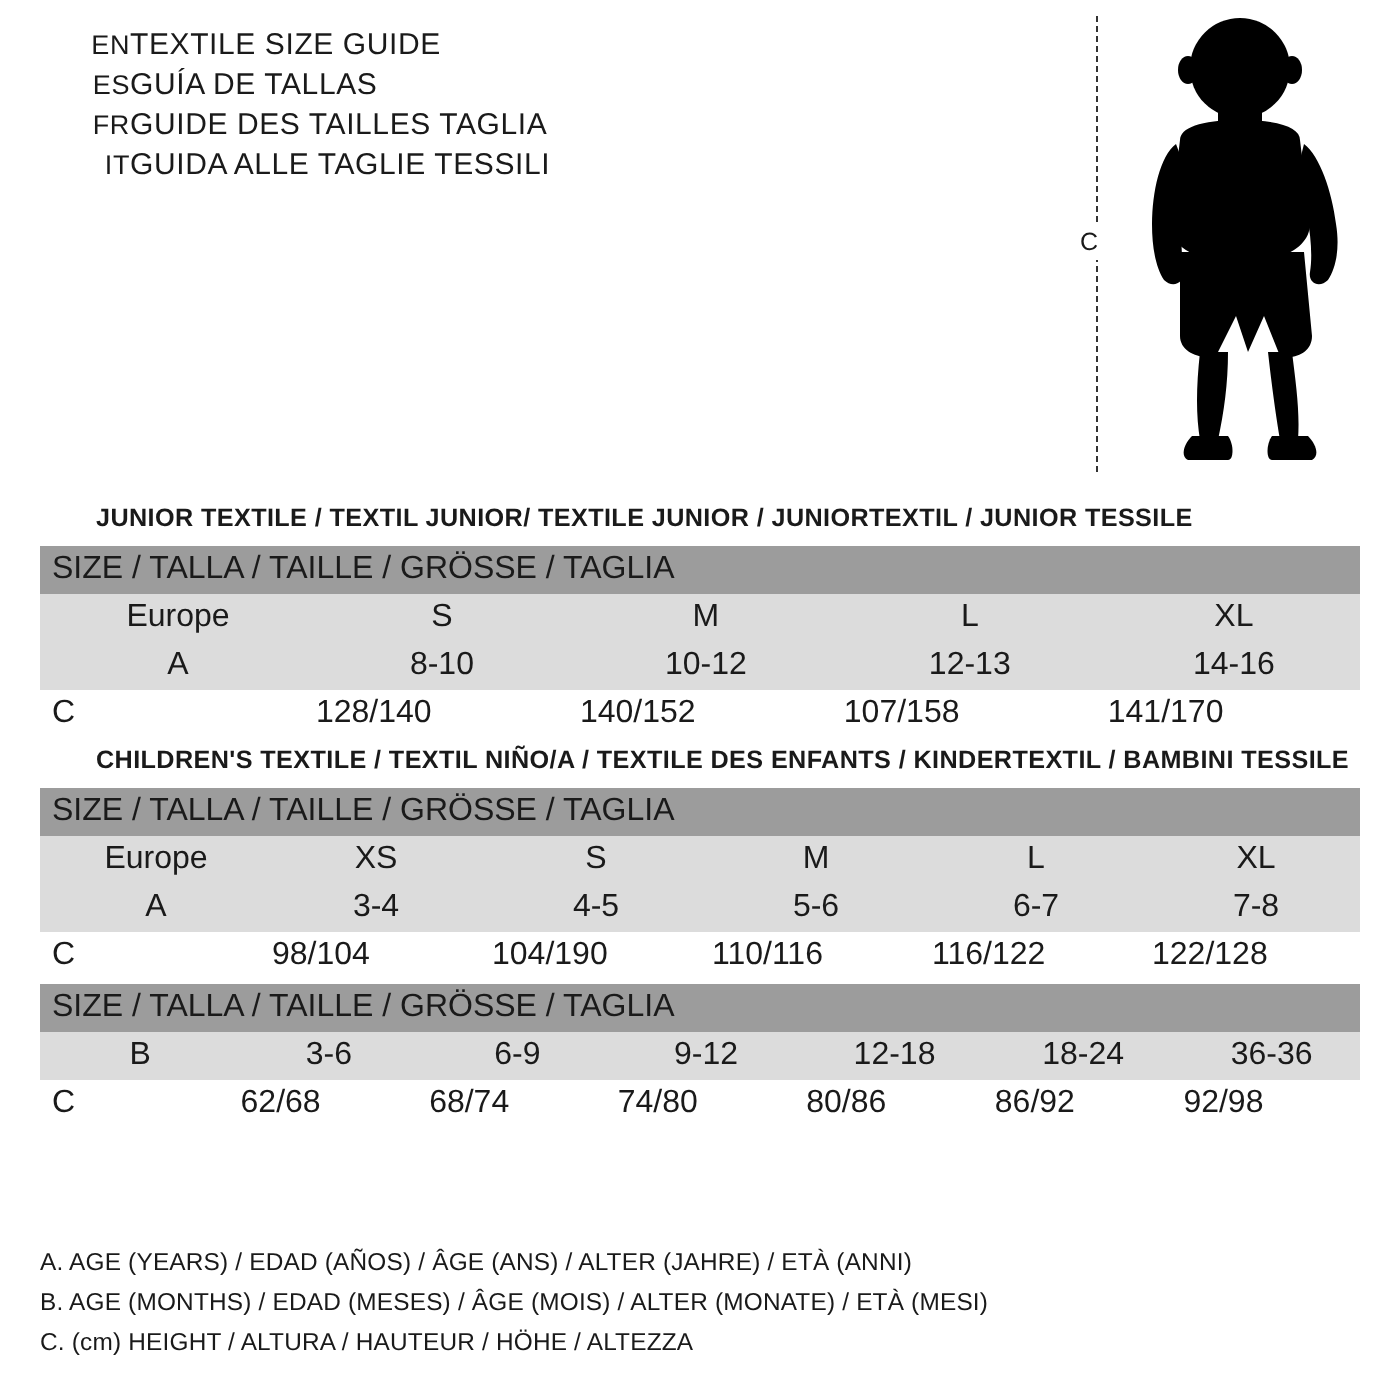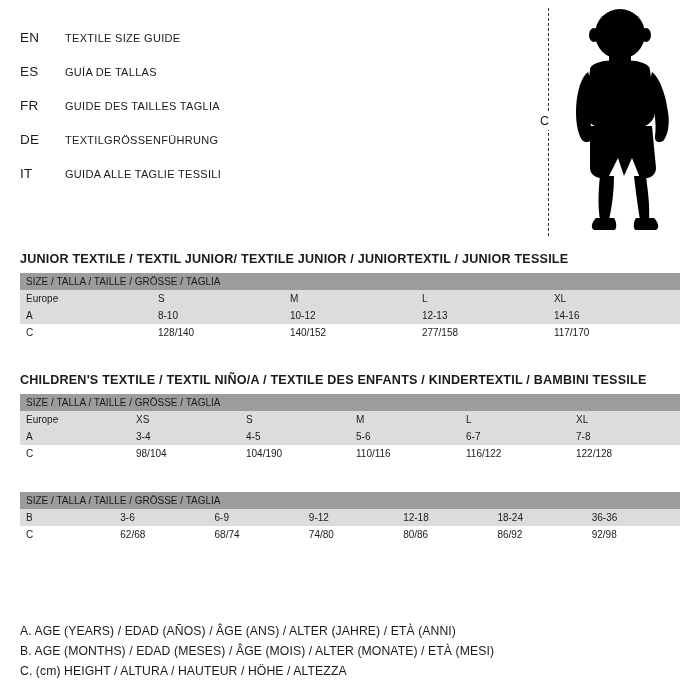--- a/index.html
+++ b/index.html
@@ -7,57 +7,58 @@
     width:700px;height:700px;
     background:#ffffff;
     font-family:"Liberation Sans", sans-serif;
     color:#1a1a1a;
     overflow:hidden;
   }
   .page{position:relative;width:700px;height:700px;}
 
   
   .header{
-    position:absolute;left:20px;top:14px;width:500px;
+    position:absolute;left:20px;top:14px;width:500px;text-align:right;
   }
   .hdr-row{display:flex;align-items:baseline;margin-bottom:3px;}
   .hdr-lang{width:45px;font-size:13.5px;letter-spacing:.3px;}
-  .hdr-title{font-size:11px;letter-spacing:.3px;margin-top:18px;}
+  .hdr-title{font-size:15px;letter-spacing:.3px;}
 
   
   .figure{
     position:absolute;left:528px;top:8px;width:160px;height:228px;
   }
   .fig-dash{
     position:absolute;left:20px;top:0;width:0;height:228px;
     border-left:1px dashed #333;
   }
   .fig-label{
     position:absolute;left:10px;top:104px;
     background:#fff;font-size:12.5px;padding:2px 2px;
   }
   .fig-svg{position:absolute;left:32px;top:0;}
 
   
   .section{position:absolute;left:20px;width:660px;}
   .sec-title{
     font-size:12.6px;font-weight:bold;letter-spacing:.2px;line-height:1.45;
     margin-bottom:5px;
+    margin-left:28px;
   }
   table{
     border-collapse:collapse;width:660px;
-    font-size:10px;
+    font-size:16px;
     table-layout:fixed;
     padding-left:21px;
   }
   td,th{
     text-align:left;padding:3px 0 3px 6px;font-weight:normal;
   }
   tr.band-dark td{background:#9c9c9c;color:#1a1a1a;}
-  tr.band-light td{background:#dcdcdc;}
+  tr.band-light td{background:#dcdcdc;text-align:center;}
   tr.band-white td{background:#ffffff;}
   .c0{width:88px;}
 
   
   .legend{
     position:absolute;left:20px;top:622px;width:660px;
     font-size:12.2px;line-height:1.62;font-weight:normal;letter-spacing:.1px;
   }
 </style>
 </head>
@@ -70,24 +71,20 @@
       <div class="hdr-lang">EN</div>
       <div class="hdr-title">TEXTILE SIZE GUIDE</div>
     </div>
     <div class="hdr-row">
       <div class="hdr-lang">ES</div>
       <div class="hdr-title">GUÍA DE TALLAS</div>
     </div>
     <div class="hdr-row">
       <div class="hdr-lang">FR</div>
       <div class="hdr-title">GUIDE DES TAILLES TAGLIA</div>
-    </div>
-    <div class="hdr-row">
-      <div class="hdr-lang">DE</div>
-      <div class="hdr-title">TEXTILGRÖSSENFÜHRUNG</div>
     </div>
     <div class="hdr-row">
       <div class="hdr-lang">IT</div>
       <div class="hdr-title">GUIDA ALLE TAGLIE TESSILI</div>
     </div>
   </div>
 
   <div class="figure">
     <div class="fig-dash"></div>
     <div class="fig-label">C</div>
@@ -144,22 +141,22 @@
         <td class="c0">A</td>
         <td>8-10</td>
         <td>10-12</td>
         <td>12-13</td>
         <td>14-16</td>
       </tr>
       <tr class="band-white">
         <td class="c0">C</td>
         <td>128/140</td>
         <td>140/152</td>
-        <td>277/158</td>
-        <td>117/170</td>
+        <td>107/158</td>
+        <td>141/170</td>
       </tr>
     </tbody>
       </table>
   </div>
 
   <div class="section" style="top:371px;">
     <div class="sec-title">CHILDREN'S TEXTILE / TEXTIL NIÑO/A / TEXTILE DES ENFANTS / KINDERTEXTIL / BAMBINI TESSILE</div>
     <table>
       <tbody>
           <tr class="band-dark">

